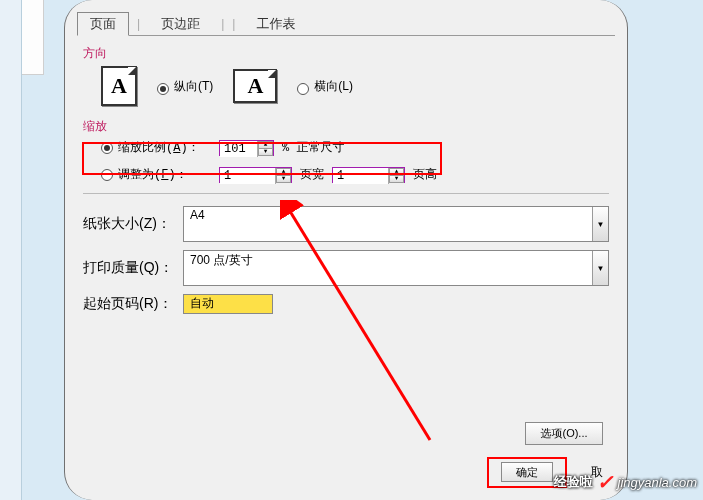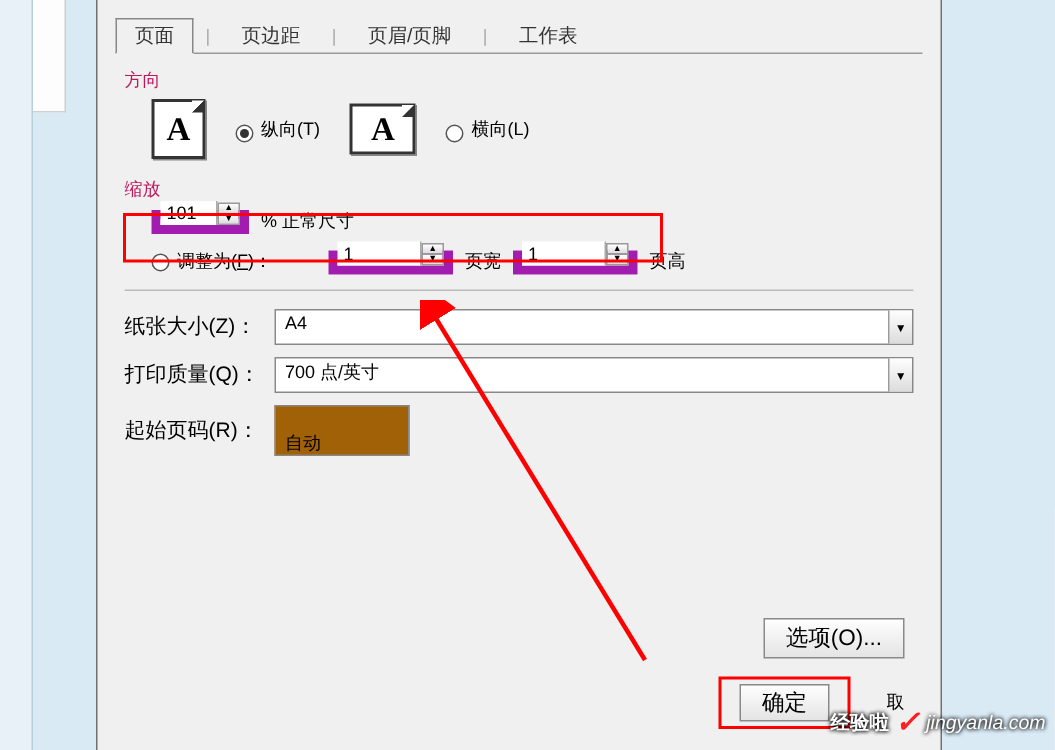--- a/index.html
+++ b/index.html
@@ -35,20 +35,21 @@
     }
     .dialog {
       position: absolute;
       left: 64px;
       top: 0;
       width: 564px;
       height: 500px;
       background: #f0f0f0;
       border-left: 1px solid #707070;
       border-right: 1px solid #707070;
+      border-radius: 28px;
     }
     .tabs {
       display: flex;
       gap: 8px;
       padding: 12px 12px 0 12px;
       align-items: center;
     }
     .tab {
       padding: 2px 12px;
       font-size: 13px;
@@ -130,20 +131,21 @@
     }
     .radio-circle.checked::after {
       content: "";
       width: 6px; height: 6px;
       background: #333;
       border-radius: 50%;
     }
     .underline-key { text-decoration: underline; }
     .zoom-group {
       margin-top: 4px;
+      font-family: Liberation Mono, monospace;
     }
     .red-box-1 {
       border: 2px solid #ff0000;
       position: absolute;
       left: 82px;
       top: 142px;
       width: 360px;
       height: 33px;
       pointer-events: none;
     }
@@ -155,23 +157,23 @@
       gap: 8px;
     }
     .field-row .lbl {
       display: inline-flex;
       align-items: center;
       gap: 5px;
       width: 110px;
     }
     .spinbox {
       display: inline-flex;
-      align-items: flex-end;
+      align-items: flex-start;
       height: 16px;
-      border: 6px solid #a21caf;
+      border: 1px solid #a21caf;
       background: #fff;
     }
     .spinbox .val {
       width: 38px;
       padding: 1px 4px;
       font-size: 12px;
       text-align: left;
       background: #fff;
       border-right: 1px solid #aaa;
     }
@@ -194,21 +196,21 @@
     }
     .spinbtn:first-child { margin-bottom: -1px; }
     hr.sep {
       border: none;
       border-top: 1px solid #bbb;
       margin: 6px 0 12px 0;
     }
     .combo {
       display: inline-flex;
       align-items: stretch;
-      height: 24px;
+      height: 36px;
       border: 1px solid #888;
       background: #fff;
       flex: 1;
     }
     .combo .val {
       flex: 1;
       padding: 1px 6px;
       font-size: 12px;
     }
     .combo .btn {
@@ -217,22 +219,22 @@
       border-left: 1px solid #9a9a9a;
       display: flex;
       align-items: center;
       justify-content: center;
       font-size: 8px;
       cursor: pointer;
     }
     .textbox {
       height: 20px;
       border: 1px solid #888;
-      background: #a16207;
-      padding: 16px 6px;
+      background: #fde047;
+      padding: 0 6px;
       font-size: 12px;
       width: 90px;
     }
     .row-labeled {
       display: flex;
       align-items: center;
       margin-bottom: 8px;
     }
     .row-labeled .rlbl {
       width: 100px;
@@ -241,21 +243,21 @@
     .options-btn-row {
       display: flex;
       justify-content: flex-end;
       margin-top: 108px;
       margin-right: 6px;
     }
     .win-btn {
       border: 1px solid #8a8a8a;
       background: linear-gradient(#fefefe, #e4e4e4);
       padding: 3px 14px;
-      font-size: 15px;
+      font-size: 11px;
       cursor: pointer;
       min-width: 78px;
       text-align: center;
     }
     .bottom-row {
       display: flex;
       justify-content: flex-end;
       gap: 24px;
       margin-top: 12px;
       margin-right: 6px;
@@ -304,21 +306,20 @@
 <div class="left-rail"></div>
 <div class="left-rail2"></div>
 
 <div class="dialog">
 
   <div class="tabs">
     <div class="tab active">页面</div>
     <span class="tab-sep">|</span>
     <div class="tab">页边距</div>
     <span class="tab-sep">|</span>
-    <div class="tab">页眉/页脚</div>
     <span class="tab-sep">|</span>
     <div class="tab">工作表</div>
   </div>
   <div class="tab-underline"></div>
 
   <div class="content">
 
     <div class="group-label">方向</div>
     <div class="direction-row">
       <div class="page-icon">
@@ -336,20 +337,26 @@
       <div class="radio-row">
         <span class="radio-circle"></span>
         <span>横向(L)</span>
       </div>
     </div>
 
     <div class="zoom-group">
       <div class="group-label">缩放</div>
 
       <div class="field-row">
+        <span class="lbl">
+          <span class="radio-circle checked"></span>
+          <span>
+            <span>缩放比例(</span><span class="underline-key">A</span><span>)：</span>
+          </span>
+        </span>
         <span class="spinbox">
           <span class="val">101</span>
           <span class="spinbtns">
             <span class="spinbtn">▲</span>
             <span class="spinbtn">▼</span>
           </span>
         </span>
         <span>% 正常尺寸</span>
       </div>
 

